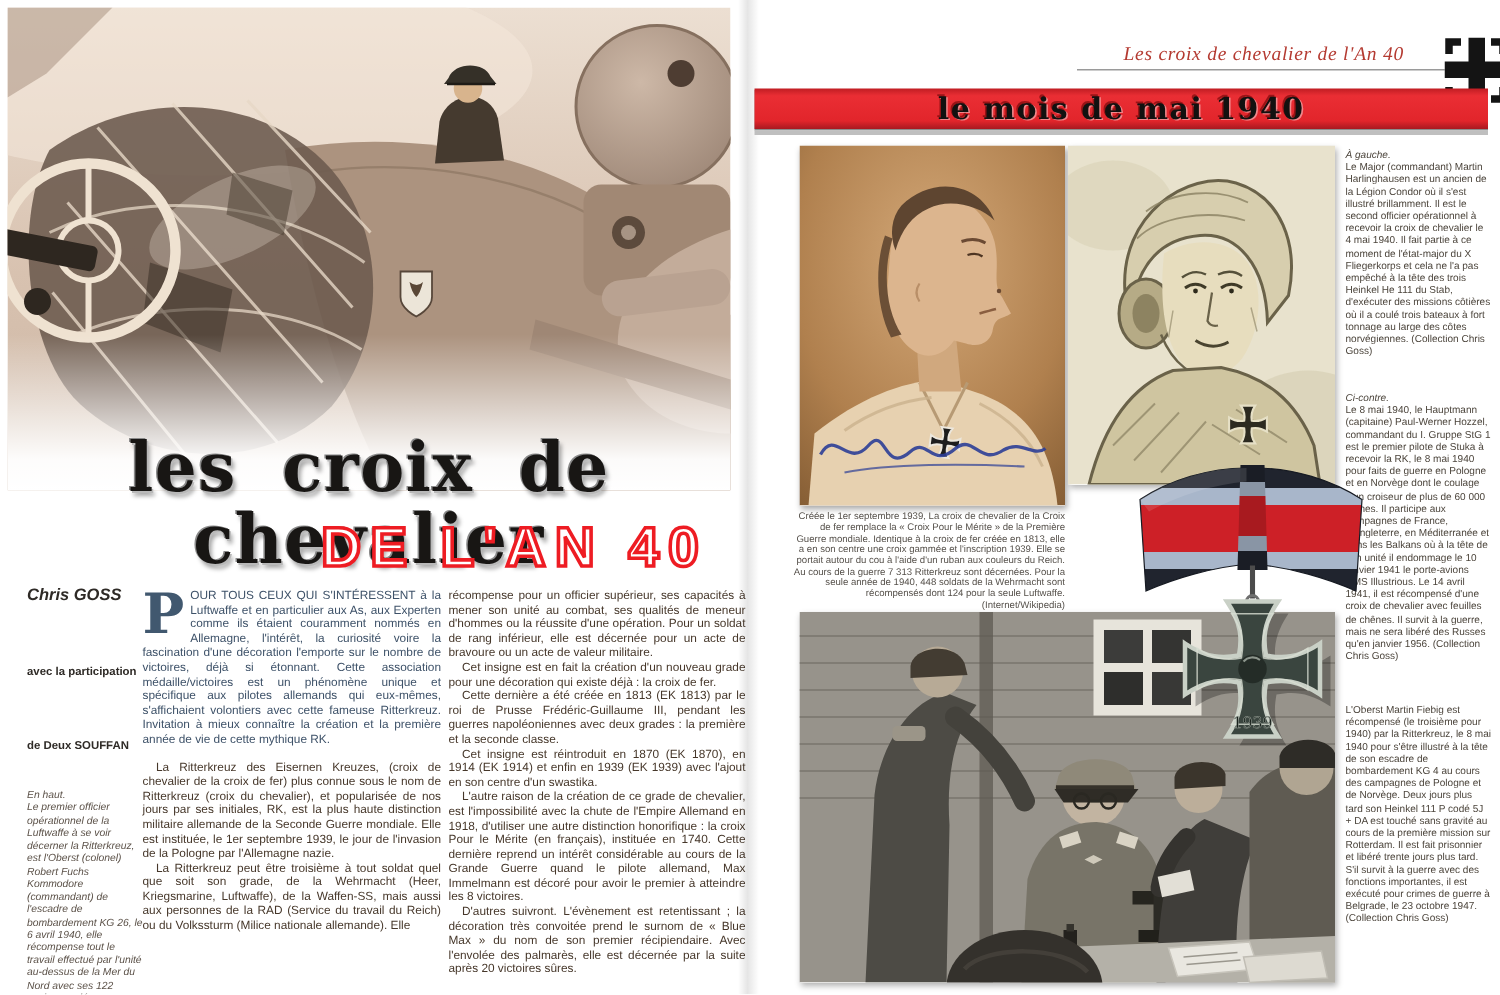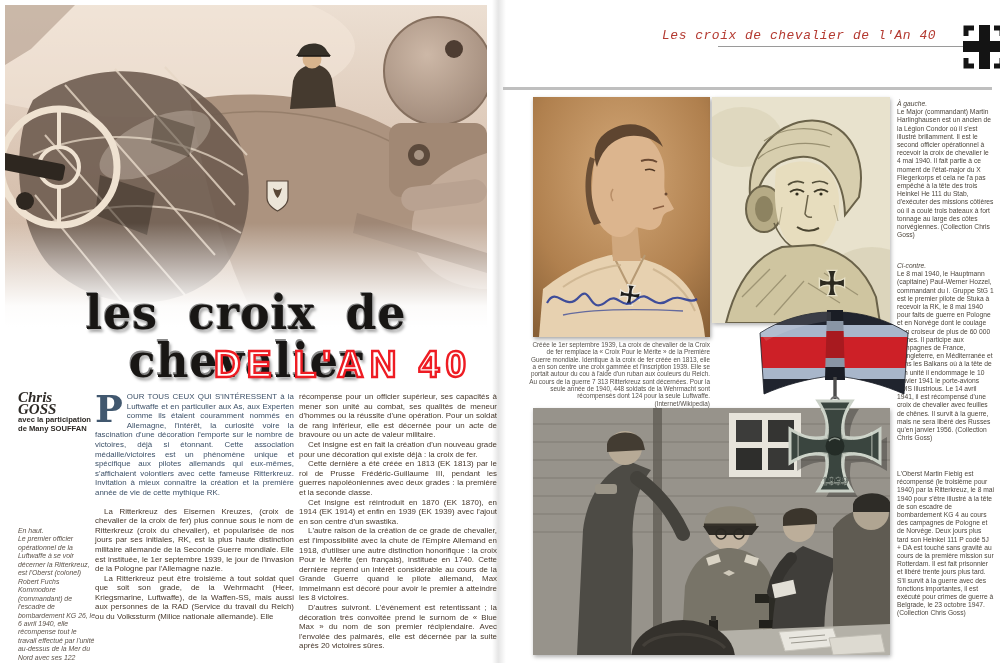--- a/index.html
+++ b/index.html
@@ -13,38 +13,38 @@
   #main-title{left:12px;top:291px;width:468px;text-align:center;
      font-family:"DejaVu Serif",serif;font-weight:bold;font-size:44px;line-height:46px;
      letter-spacing:1px;word-spacing:14px;color:#181614;
      text-shadow:1px 1px 0 #b9b9b9,-1px -1px 0 #8a8a8a,2px 3px 3px rgba(0,0,0,.35);
      transform:scaleY(1.04);}
   #subtitle{left:0;top:345px;width:472px;text-align:right;
      font-family:"Liberation Sans",sans-serif;font-weight:bold;font-size:37px;line-height:40px;
      letter-spacing:6px;color:#ffffff;-webkit-text-stroke:2.4px #ee1c23;
      text-shadow:0 0 1px #ee1c23;}
   #author{left:18px;top:391px;width:76px;color:#2e2a26;}
-  #author-name{font-weight:bold;font-style:italic;font-size:15px;line-height:12px;font-family:Liberation Serif, serif;}
-  .author-sub{font-weight:bold;font-size:7.6px;line-height:9px;}
+  #author-name{font-weight:bold;font-style:italic;font-size:11px;line-height:12px;}
+  .author-sub{font-weight:bold;font-size:7.6px;line-height:9px;margin-top:40px;}
   #margin-caption{left:18px;top:527px;width:77px;font-style:italic;
      font-size:6.9px;line-height:8.45px;color:#5c5249;}
   #margin-caption .cap-label{display:block;}
   #col1{left:95px;top:392px;width:199px;}
   #col2{left:299px;top:392px;width:198px;}
   .body-text p{margin:0;font-size:7.9px;line-height:9.6px;text-align:justify;color:#46372a;}
   .body-text p.ind{text-indent:9px;}
   .gap-top{margin-top:9px !important;}
   #intro-para{color:#3d5168 !important;}
   .dropcap{float:left;font-family:"DejaVu Serif",serif;font-weight:bold;
      font-size:37px;line-height:31px;padding:2px 4px 0 0;color:#41586f;}
 
   
   #fold{left:492px;top:0;width:14px;height:663px;
      background:linear-gradient(90deg,rgba(0,0,0,0) 0%,rgba(0,0,0,.10) 45%,rgba(0,0,0,0) 100%);}
-  #running-title{right:64px;top:28px;font-family:Liberation Mono, monospace;font-style:italic;
+  #running-title{right:64px;top:28px;font-family:Liberation Serif, serif;font-style:italic;
      font-size:13px;color:#b43a31;letter-spacing:.5px;}
   #running-underline{left:718px;top:46px;width:248px;height:1px;background:#9a9a9a;}
   #corner-icon{left:963px;top:25px;width:42px;height:44px;}
   #banner{left:503px;top:59px;width:489px;height:27px;text-align:center;
      background:linear-gradient(180deg,#c01d23 0%,#ea2e34 18%,#e2252b 80%,#a81920 100%);
      box-shadow:0 1px 0 #8c8c8c;}
   #banner-title{font-family:"DejaVu Serif",serif;font-weight:bold;font-size:20px;line-height:27px;
      letter-spacing:1px;color:#121110;
      text-shadow:1px 1px 0 rgba(255,255,255,.45),-1px -1px 0 rgba(90,0,0,.55);}
   #banner-under{left:503px;top:87px;width:489px;height:3px;background:#bfbfbf;}
@@ -123,21 +123,21 @@
       <rect x="0" y="218" width="482" height="104" fill="url(#fade)"></rect>
     </svg>
   </div>
 
   <div class="abs" id="main-title">les croix de chevalier</div>
   <div class="abs" id="subtitle">DE L'AN 40</div>
 
   <div class="abs" id="author">
     <div id="author-name">Chris GOSS</div>
     <div class="author-sub">avec la participation</div>
-    <div class="author-sub">de Many SOUFFAN</div>
+    <div class="author-sub">de Deux SOUFFAN</div>
   </div>
 
   <div class="abs" id="margin-caption">
     <span class="cap-label">En haut.</span>
     <span>Le premier officier opérationnel de la Luftwaffe à se voir décerner la Ritterkreuz, est l'Oberst (colonel) Robert Fuchs Kommodore (commandant) de l'escadre de bombardement KG 26, le 6 avril 1940, elle récompense tout le travail effectué par l'unité au-dessus de la Mer du Nord avec ses 122 navires coulés ou endommagés et surtout, l'attaque, le 16 mars de la grande base navale de Scapa Flow en Écosse. (Collection Chris Goss)</span>
   </div>
 
   <div class="abs body-text" id="col1">
     <p id="intro-para"><span class="dropcap">P</span><span>OUR TOUS CEUX QUI S'INTÉRESSENT à la Luftwaffe et en particulier aux As, aux Experten comme ils étaient couramment nommés en Allemagne, l'intérêt, la curiosité voire la fascination d'une décoration l'emporte sur le nombre de victoires, déjà si étonnant. Cette association médaille/victoires est un phénomène unique et spécifique aux pilotes allemands qui eux-mêmes, s'affichaient volontiers avec cette fameuse Ritterkreuz. Invitation à mieux connaître la création et la première année de vie de cette mythique RK.</span></p>
     <p class="ind gap-top">La Ritterkreuz des Eisernen Kreuzes, (croix de chevalier de la croix de fer) plus connue sous le nom de Ritterkreuz (croix du chevalier), et popularisée de nos jours par ses initiales, RK, est la plus haute distinction militaire allemande de la Seconde Guerre mondiale. Elle est instituée, le 1er septembre 1939, le jour de l'invasion de la Pologne par l'Allemagne nazie.</p>
@@ -163,20 +163,23 @@
       <rect width="42" height="44" fill="#ffffff"></rect>
       <rect x="16" y="0" width="11" height="44" fill="#141414"></rect>
       <rect x="0" y="16" width="42" height="11" fill="#141414"></rect>
       <polyline points="3,11 3,3 11,3" fill="none" stroke="#141414" stroke-width="5"></polyline>
       <polyline points="31,3 39,3 39,11" fill="none" stroke="#141414" stroke-width="5"></polyline>
       <polyline points="39,33 39,41 31,41" fill="none" stroke="#141414" stroke-width="5"></polyline>
       <polyline points="11,41 3,41 3,33" fill="none" stroke="#141414" stroke-width="5"></polyline>
     </svg>
   </div>
 
+  <div class="abs" id="banner">
+    <span id="banner-title">le mois de mai 1940</span>
+  </div>
   <div class="abs" id="banner-under"></div>
 
   <div class="abs" id="portrait1">
     <svg width="177" height="240" viewBox="0 0 177 240">
       <defs>
         <radialGradient id="sepia1" cx=".5" cy=".32" r=".95">
           <stop offset="0" stop-color="#d3a878"></stop>
             <stop offset=".55" stop-color="#b0804e"></stop>
           <stop offset="1" stop-color="#77522c"></stop>
         </radialGradient>

